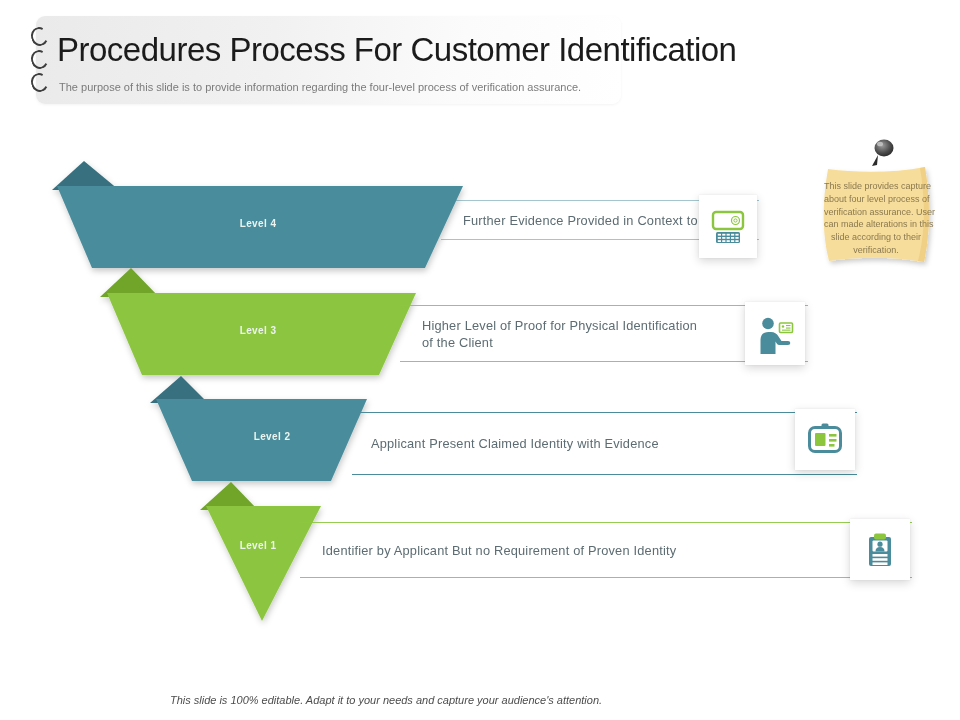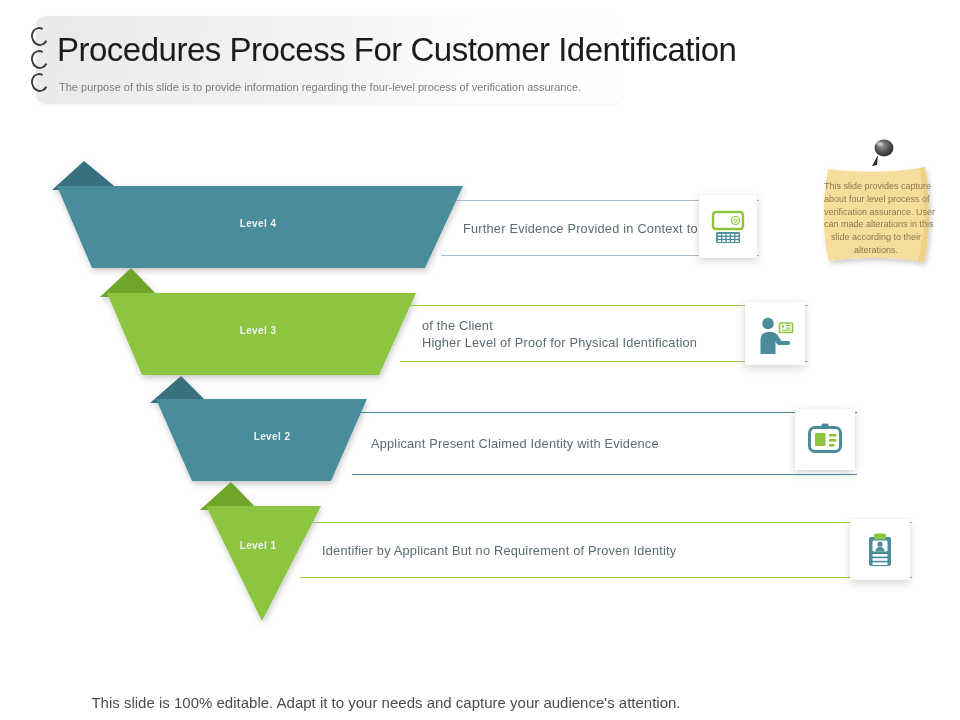--- a/index.html
+++ b/index.html
@@ -18,21 +18,21 @@
 
   
   .funnel{position:absolute;left:0;top:0;}
 
   .lvl{position:absolute;width:120px;text-align:center;color:#edf4f0;font-size:10px;font-weight:bold;letter-spacing:.4px;}
   .lvl4{left:198px;top:218px}.lvl3{left:198px;top:325px}.lvl2{left:212px;top:431px}.lvl1{left:198px;top:540px}
 
   
   .row{position:absolute;display:flex;align-items:center;box-sizing:border-box;}
   .row .desc span{display:block;font-size:12.8px;color:#5c6c72;line-height:17px;letter-spacing:.2px;}
-  .row4{left:441px;top:200px;width:318px;height:56px;padding-left:22px;
+  .row4{left:441px;top:200px;width:318px;height:40px;padding-left:22px;
     border-top:1px solid rgba(74,140,155,.5);border-bottom:1px solid rgba(74,140,155,.5);}
   .row3{left:400px;top:305px;width:408px;height:57px;padding-left:22px;
     border-top:1px solid rgba(140,198,63,.9);border-bottom:1px solid rgba(140,198,63,.9);}
   .row2{left:352px;top:412px;width:505px;height:63px;padding-left:19px;
     border-top:1px solid #4A8C9B;border-bottom:1px solid #4A8C9B;}
   .row1{left:300px;top:522px;width:612px;height:56px;padding-left:22px;
     border-top:1px solid rgba(140,198,63,.9);border-bottom:1px solid rgba(140,198,63,.9);text-align:center;}
 
   
   .card{position:absolute;background:#fff;display:flex;align-items:center;justify-content:center;
@@ -41,21 +41,21 @@
   .card3{left:745px;top:302px;width:60px;height:63px}
   .card2{left:795px;top:409px;width:60px;height:61px}
   .card1{left:850px;top:519px;width:60px;height:61px}
 
   
   .note-svg{position:absolute;left:800px;top:128px;}
   .note-text{position:absolute;left:824px;top:180px;width:104px;text-align:center;
     font-size:9px;line-height:12.8px;color:#8a7950;}
   .note-text span{display:block;white-space:nowrap;}
 
-  .footer{position:absolute;left:0;top:694px;width:772px;text-align:center;font-size:15px;color:#4c4c4c;}
+  .footer{position:absolute;left:0;top:694px;width:772px;text-align:center;font-size:11px;color:#4c4c4c;font-style:italic;}
 </style>
 </head>
 <body>
 
 <div class="slide">
 
   <div class="sheet"></div>
   <span class="ring ring1"></span>
   <span class="ring ring2"></span>
   <span class="ring ring3"></span>
@@ -91,22 +91,22 @@
   <div class="lvl lvl2">Level 2</div>
   <div class="lvl lvl1">Level 1</div>
 
   <div class="row row4">
     <div class="desc">
       <span>Further Evidence Provided in Context to</span>
     </div>
   </div>
   <div class="row row3">
     <div class="desc">
+      <span>Higher Level of Proof for Physical Identification</span>
       <span>of the Client</span>
-      <span>Higher Level of Proof for Physical Identification</span>
     </div>
   </div>
   <div class="row row2">
     <div class="desc">
       <span>Applicant Present Claimed Identity with Evidence</span>
     </div>
   </div>
   <div class="row row1">
     <div class="desc">
       <span>Identifier by Applicant But no Requirement of Proven Identity</span>
@@ -188,18 +188,18 @@
     <path d="M 78 27 L 72 38 L 77 37 Z" fill="#2b2b2b"></path>
     <ellipse cx="84" cy="20" rx="9.5" ry="8.5" fill="url(#pinG)"></ellipse>
     <ellipse cx="80" cy="16" rx="3" ry="2.3" fill="#c9c9c9" opacity="0.8"></ellipse>
   </svg>
   <div class="note-text">
     <span>This slide provides capture</span>
     <span>about four level process of</span>
     <span>verification assurance. User</span>
     <span>can made alterations in this</span>
     <span>slide according to their</span>
-    <span>alterations.</span>
+    <span>verification.</span>
   </div>
 
   <div class="footer">This slide is 100% editable. Adapt it to your needs and capture your audience's attention.</div>
 
 </div>
 
 </body></html>

